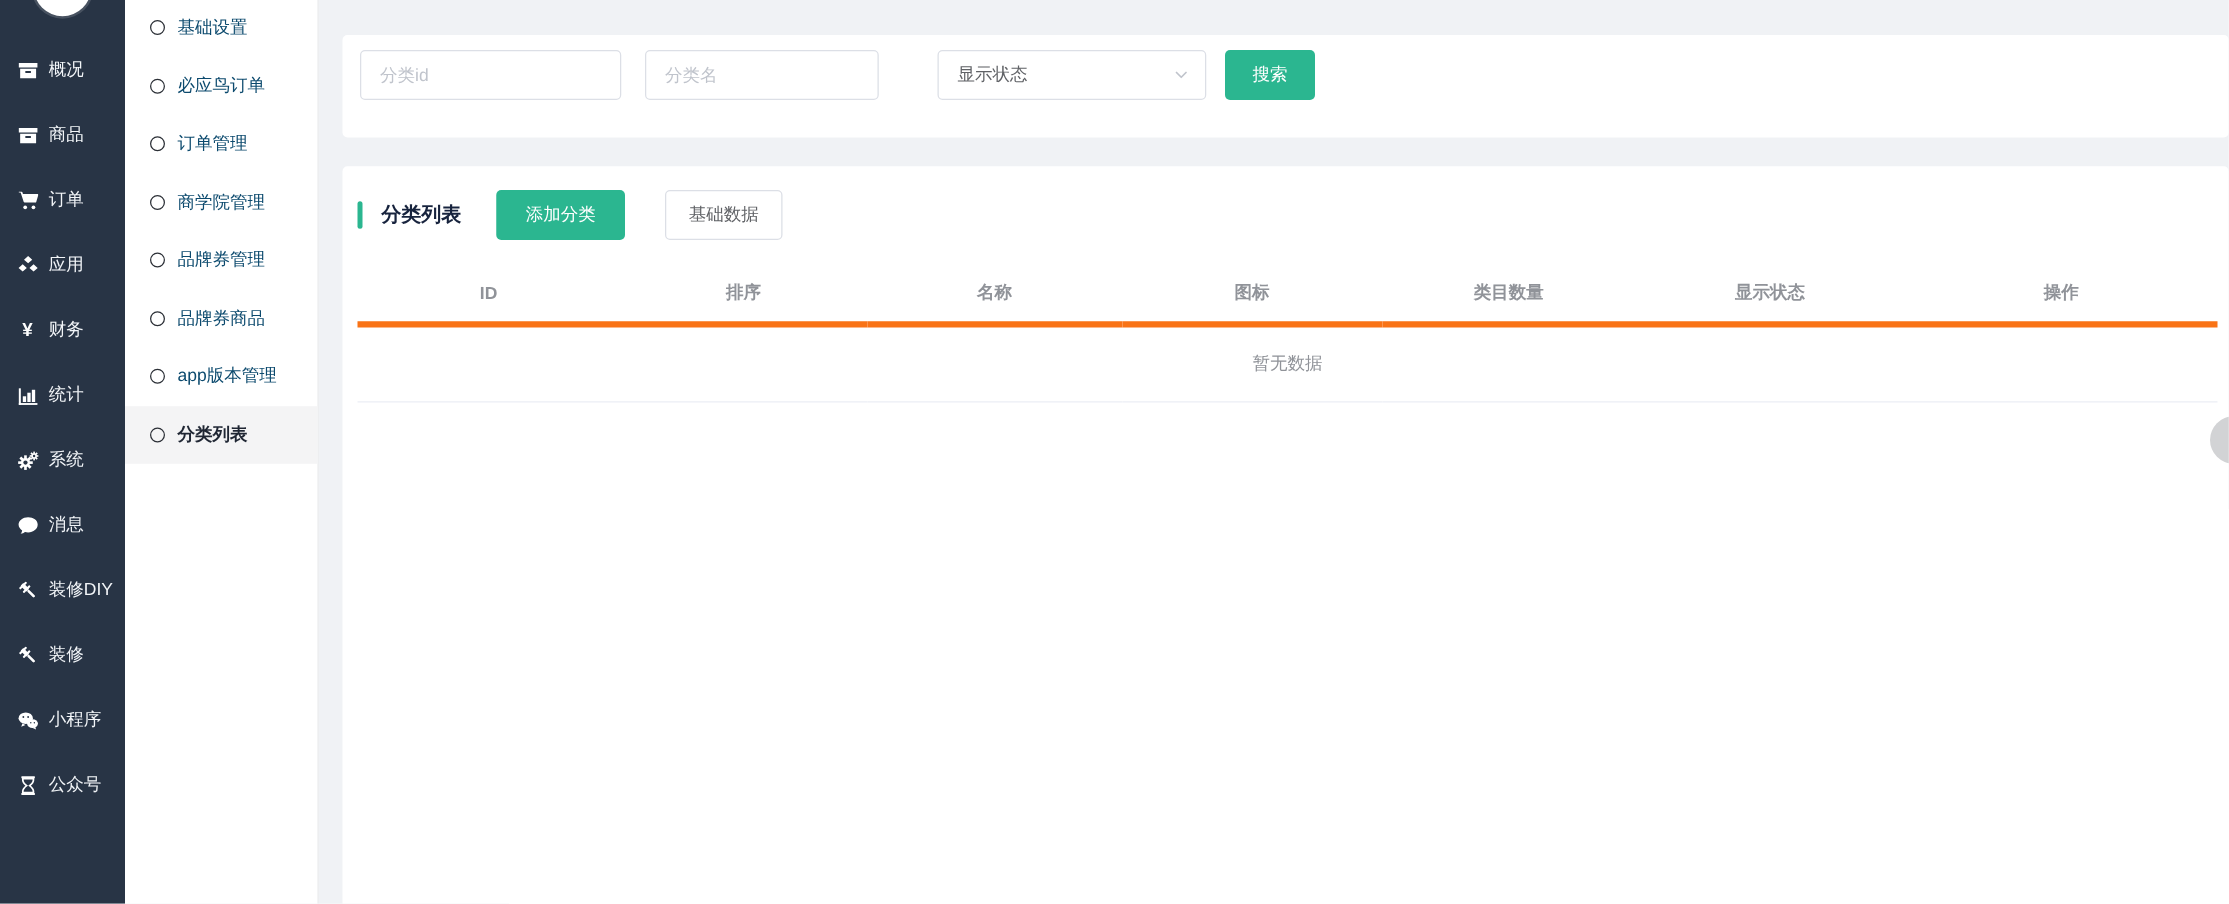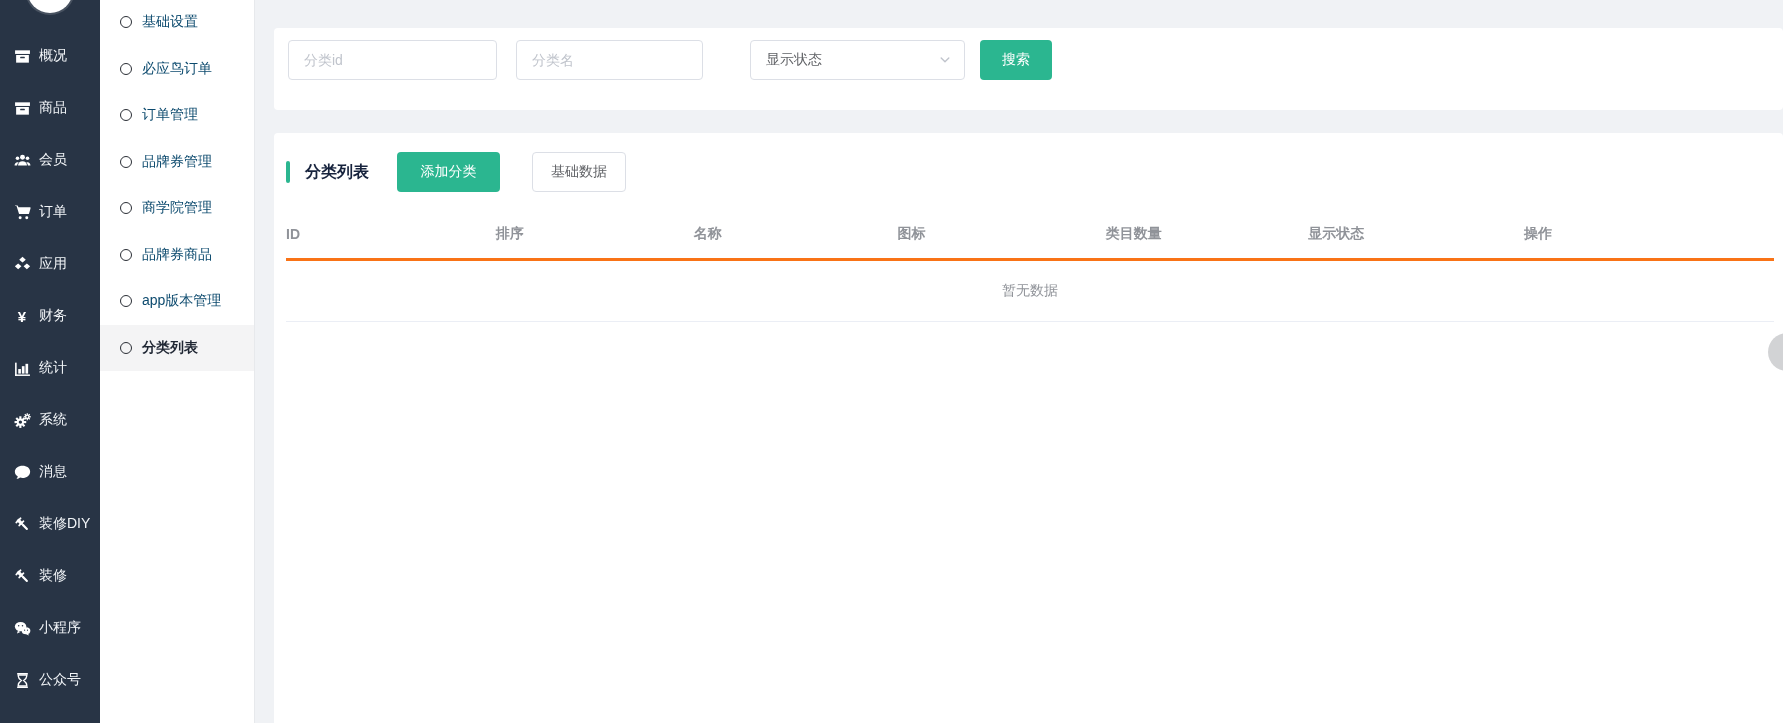--- a/index.html
+++ b/index.html
@@ -84,21 +84,21 @@
   .panel-title { font-size:16px; font-weight:bold; color:#17233d; margin-left:15px; }
   #add-category-btn { width:103px; height:40px; margin-left:28px; }
   #basic-data-btn {
     width:94px; height:40px; margin-left:32px; background:#ffffff;
     border:1px solid #dcdfe6; color:#606266;
   }
 
   .data-table { width:1488px; margin-top:19px; border-collapse:collapse; table-layout:fixed; }
   .data-table th {
     height:48px; font-size:14px; font-weight:bold; color:#909399;
-    text-align:left; border-bottom:3px solid #f97316; vertical-align:middle;
+    text-align:center; border-bottom:5px solid #f97316; vertical-align:middle;
   }
   .data-table td.empty-cell {
     height:62px; text-align:center; vertical-align:middle;
     font-size:14px; color:#909399; border-bottom:1px solid #ebeef5;
   }
 
   .float-circle {
     position:absolute; left:1768px; top:333px; width:38px; height:38px;
     border-radius:50%; background:#d2d3d5; z-index:5; cursor:pointer;
   }
@@ -125,32 +125,20 @@
       <span class="p-icon">
         <svg viewBox="0 0 16 16" width="17" height="17">
             <path fill="#fff" d="M1 2.2h14v3.4H1z"></path>
             <path fill="#fff" d="M2 6.6h12v7.2H2z"></path>
             <rect x="5.8" y="8.2" width="4.4" height="1.5" rx=".5" fill="#283445"></rect>
           </svg>
       </span>
       <span>商品</span>
     </div>
 
-    <div class="p-item">
-      <span class="p-icon">
-        <svg viewBox="0 0 16 16" width="17" height="17" fill="#fff">
-            <circle cx="8" cy="5" r="2.3"></circle>
-            <path d="M3.8 12.6c0-2.3 1.9-3.8 4.2-3.8s4.2 1.5 4.2 3.8z"></path>
-            <circle cx="3.3" cy="5.9" r="1.7"></circle>
-            <circle cx="12.7" cy="5.9" r="1.7"></circle>
-            <path d="M.5 12.6c0-1.8 1.2-3 2.8-3 .4 0 .8.1 1.1.2-.9.8-1.4 1.7-1.5 2.8zM15.5 12.6h-2.4c-.1-1.1-.6-2-1.5-2.8.3-.1.7-.2 1.1-.2 1.6 0 2.8 1.2 2.8 3z"></path>
-          </svg>
-      </span>
-      <span>会员</span>
-    </div>
 
     <div class="p-item">
       <span class="p-icon">
         <svg viewBox="0 0 16 16" width="17" height="17" fill="#fff">
             <path d="M1 1.3h2.1c.3 0 .5.2.6.4l.4 1.4h10.9c.4 0 .7.4.6.8l-1.5 5.2c-.1.3-.3.4-.6.4H5.3c-.3 0-.5-.2-.6-.4L2.6 2.7 2.3 1.9H1z"></path>
             <circle cx="5.8" cy="13" r="1.4"></circle>
             <circle cx="12" cy="13" r="1.4"></circle>
           </svg>
       </span>
       <span>订单</span>
@@ -285,25 +273,25 @@
     <div class="s-item">
       <span class="ring"></span>
       <span>必应鸟订单</span>
     </div>
     <div class="s-item">
       <span class="ring"></span>
       <span>订单管理</span>
     </div>
     <div class="s-item">
       <span class="ring"></span>
+      <span>商学院管理</span>
+    </div>
+    <div class="s-item">
+      <span class="ring"></span>
       <span>品牌券管理</span>
-    </div>
-    <div class="s-item">
-      <span class="ring"></span>
-      <span>商学院管理</span>
     </div>
     <div class="s-item">
       <span class="ring"></span>
       <span>品牌券商品</span>
     </div>
     <div class="s-item">
       <span class="ring"></span>
       <span>app版本管理</span>
     </div>
     <div class="s-item active">

